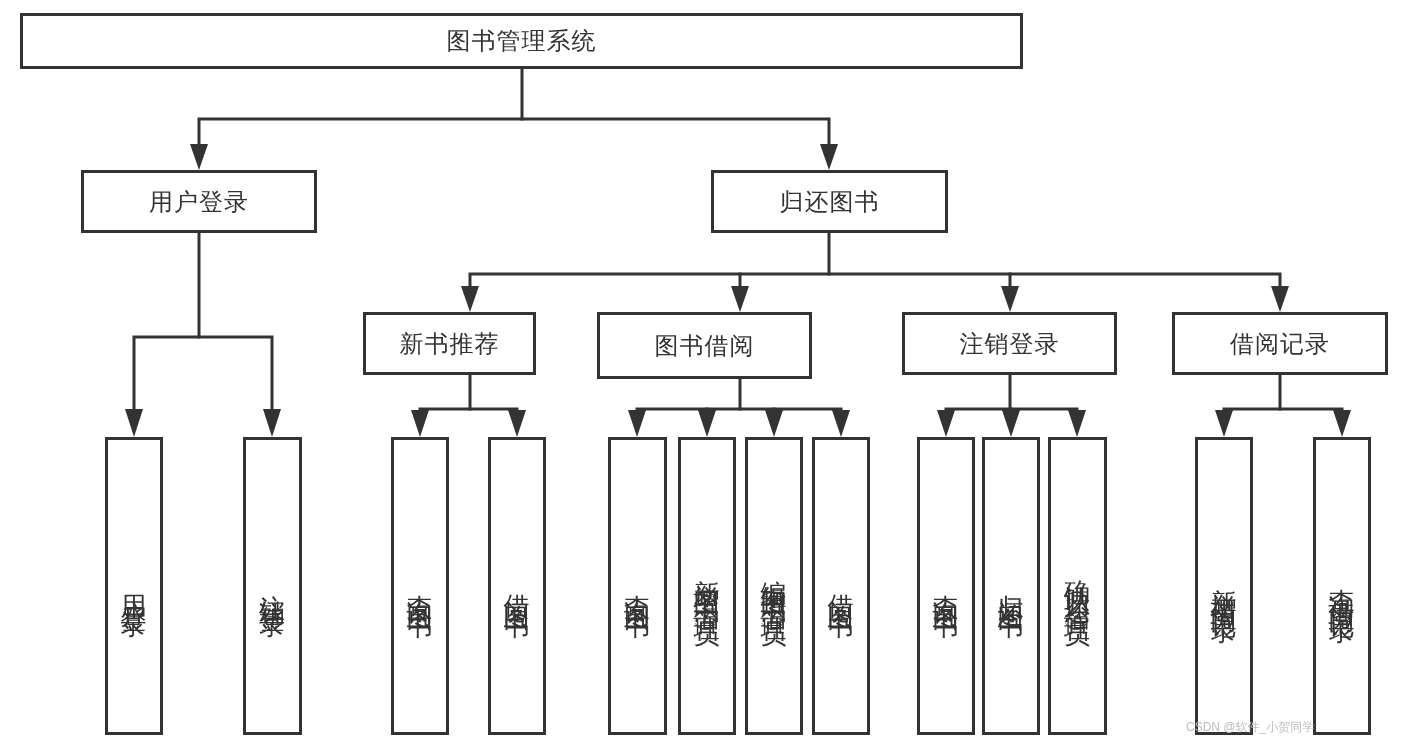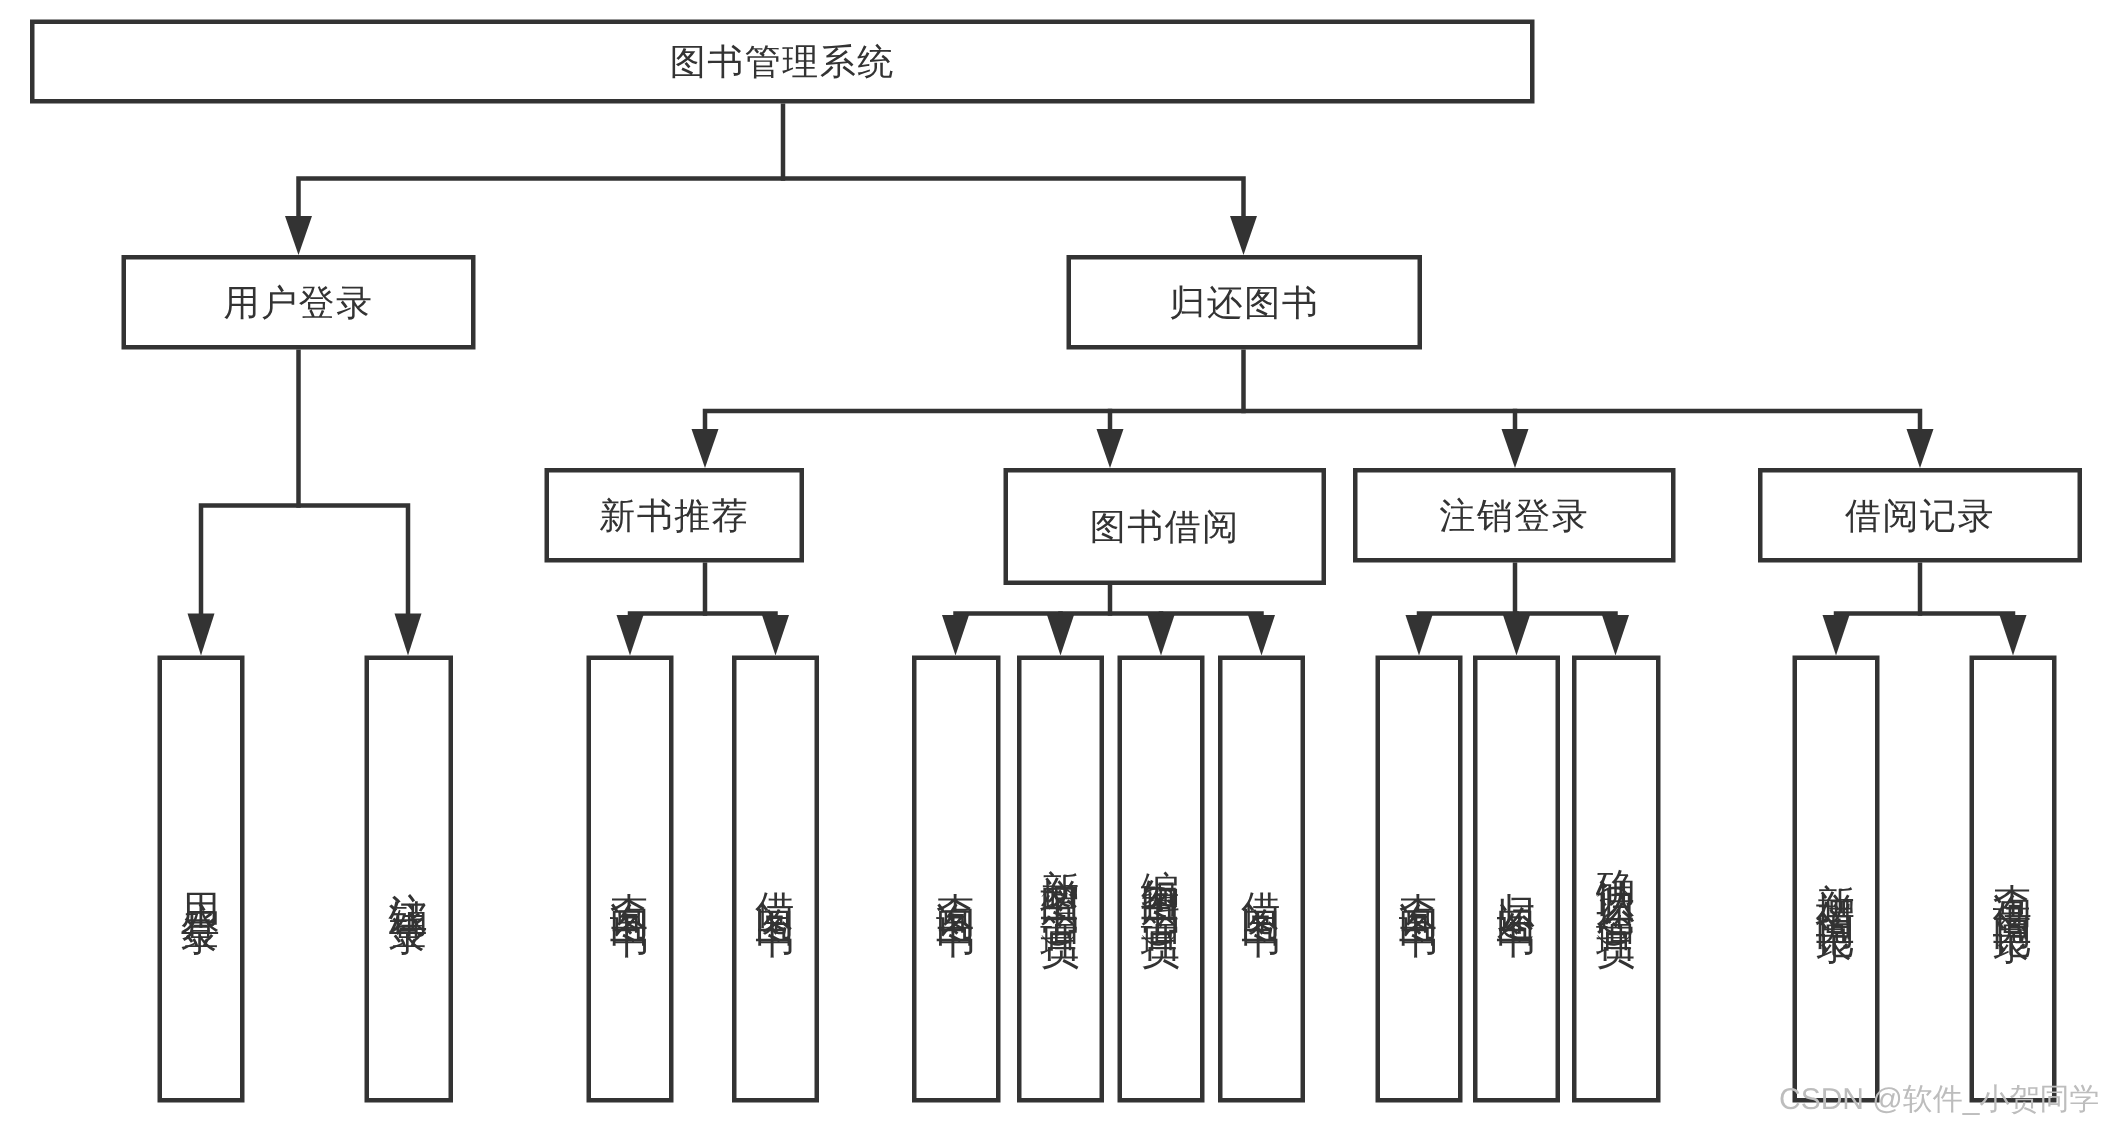--- a/index.html
+++ b/index.html
@@ -30,21 +30,21 @@
     writing-mode:vertical-rl;
     text-orientation:mixed;
     font-size:26px;
     letter-spacing:6px;
     line-height:1;
     white-space:nowrap;
   }
   .watermark {
     position:absolute;
     left:1186px; top:719px;
-    font-size:20px;
+    font-size:12px;
     color:#bdbdbd;
     white-space:nowrap;
     z-index:5;
   }
 </style>
 </head>
 <body>
 
 <div class="canvas">
 
@@ -106,21 +106,21 @@
       <polygon points="1333,410 1351,410 1342,437"></polygon>
     </g>
   </svg>
 
   <div class="node h-node" style="left:20px; top:13px; width:1003px; height:56px;">图书管理系统</div>
 
   <div class="node h-node" style="left:81px; top:170px; width:236px; height:63px;">用户登录</div>
   <div class="node h-node" style="left:711px; top:170px; width:237px; height:63px;">归还图书</div>
 
   <div class="node h-node" style="left:363px; top:312px; width:173px; height:63px;">新书推荐</div>
-  <div class="node h-node" style="left:669px; top:312px; width:215px; height:78px;">图书借阅</div>
+  <div class="node h-node" style="left:597px; top:312px; width:215px; height:67px;">图书借阅</div>
   <div class="node h-node" style="left:902px; top:312px; width:215px; height:63px;">注销登录</div>
   <div class="node h-node" style="left:1172px; top:312px; width:216px; height:63px;">借阅记录</div>
 
   <div class="node v-node" style="left:105px; top:437px; width:58px; height:298px;">用户登录</div>
   <div class="node v-node" style="left:243px; top:437px; width:59px; height:298px;">注销登录</div>
 
   <div class="node v-node" style="left:391px; top:437px; width:58px; height:298px;">查询图书</div>
   <div class="node v-node" style="left:488px; top:437px; width:58px; height:298px;">借阅图书</div>
 
   <div class="node v-node" style="left:608px; top:437px; width:59px; height:298px;">查询图书</div>

